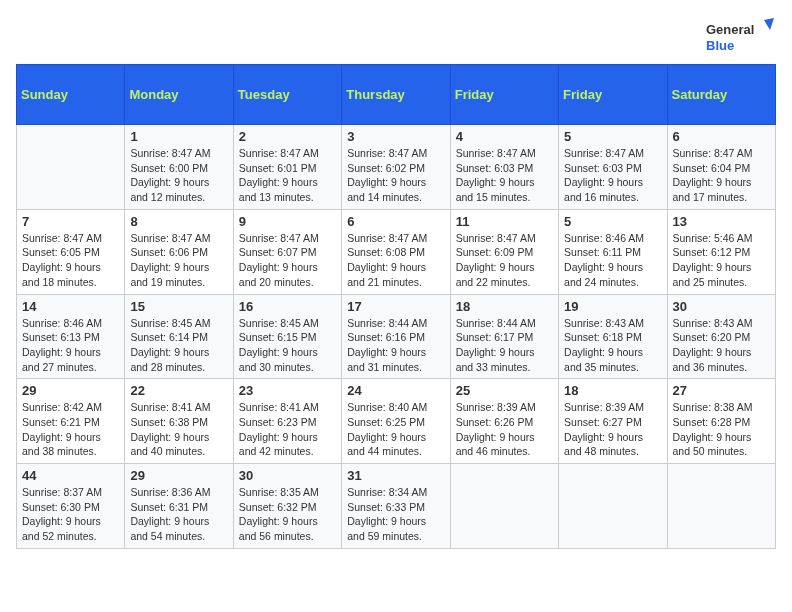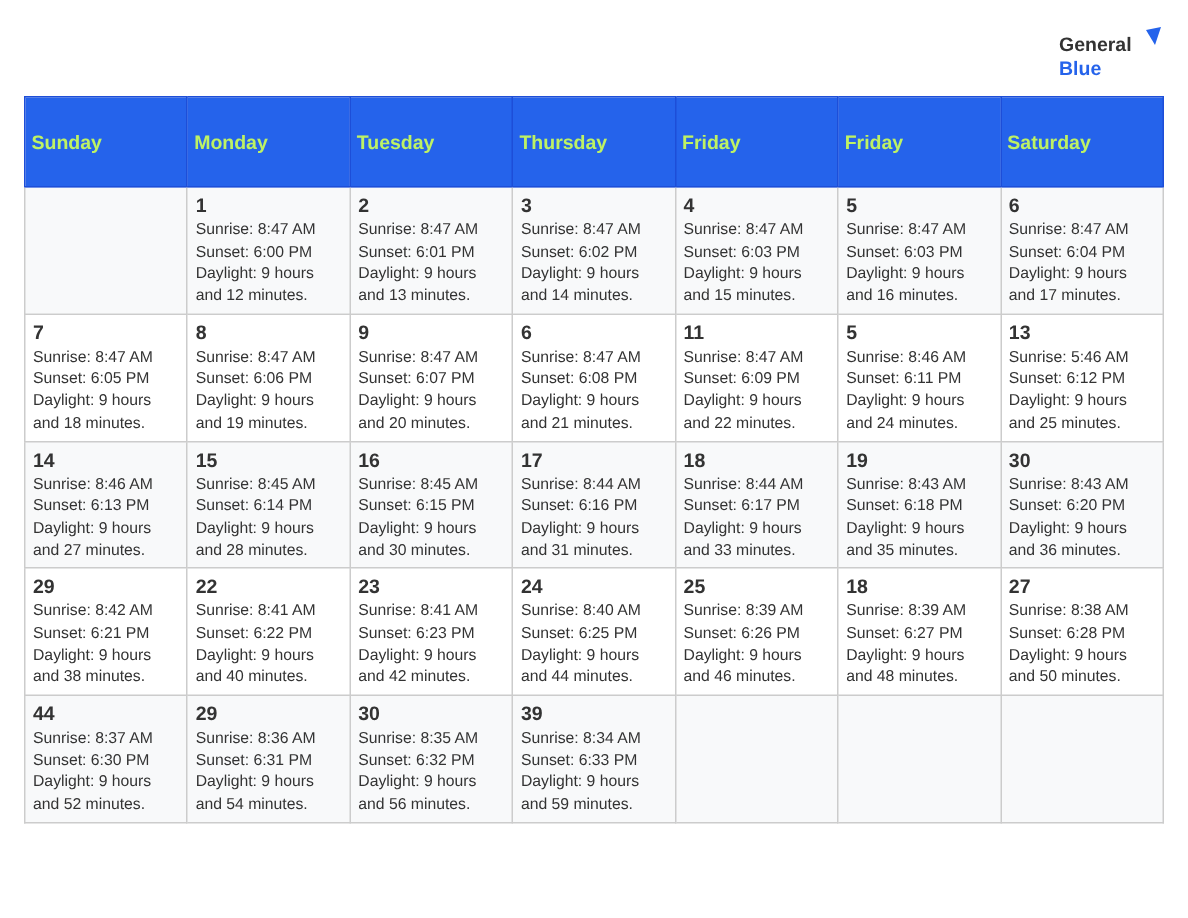--- a/index.html
+++ b/index.html
@@ -258,21 +258,21 @@
         <td>
           <span class="day-number">29</span>
           <div class="cell-content">Sunrise: 8:42 AM
 Sunset: 6:21 PM
 Daylight: 9 hours
 and 38 minutes.</div>
         </td>
         <td>
           <span class="day-number">22</span>
           <div class="cell-content">Sunrise: 8:41 AM
-Sunset: 6:22 PM
+Sunset: 6:38 PM
 Daylight: 9 hours
 and 40 minutes.</div>
         </td>
         <td>
           <span class="day-number">23</span>
           <div class="cell-content">Sunrise: 8:41 AM
 Sunset: 6:23 PM
 Daylight: 9 hours
 and 42 minutes.</div>
         </td>
@@ -321,21 +321,21 @@
 and 54 minutes.</div>
         </td>
         <td>
           <span class="day-number">30</span>
           <div class="cell-content">Sunrise: 8:35 AM
 Sunset: 6:32 PM
 Daylight: 9 hours
 and 56 minutes.</div>
         </td>
         <td>
-          <span class="day-number">39</span>
+          <span class="day-number">31</span>
           <div class="cell-content">Sunrise: 8:34 AM
 Sunset: 6:33 PM
 Daylight: 9 hours
 and 59 minutes.</div>
         </td>
         <td class="empty-cell"></td>
         <td class="empty-cell"></td>
         <td class="empty-cell"></td>
       </tr>
     </tbody>

